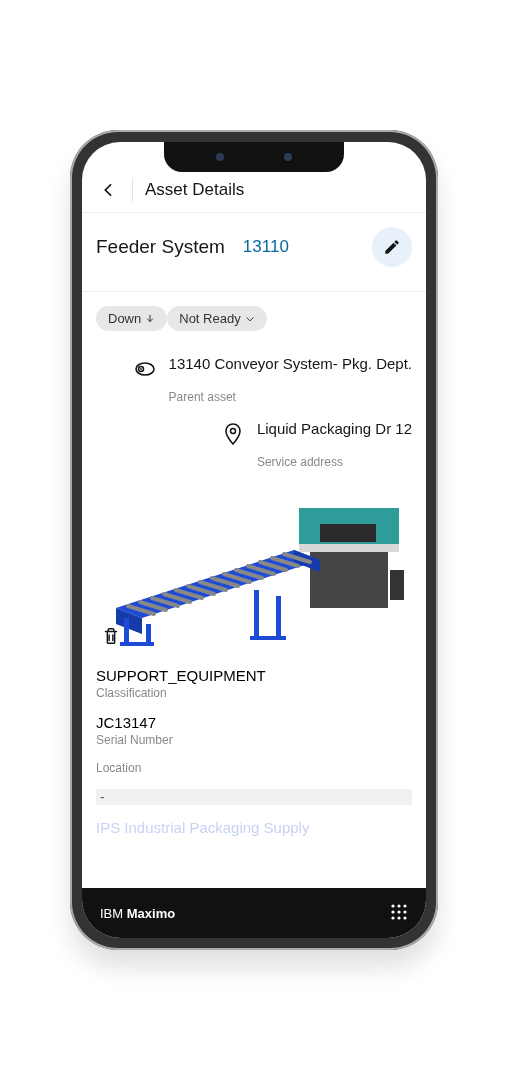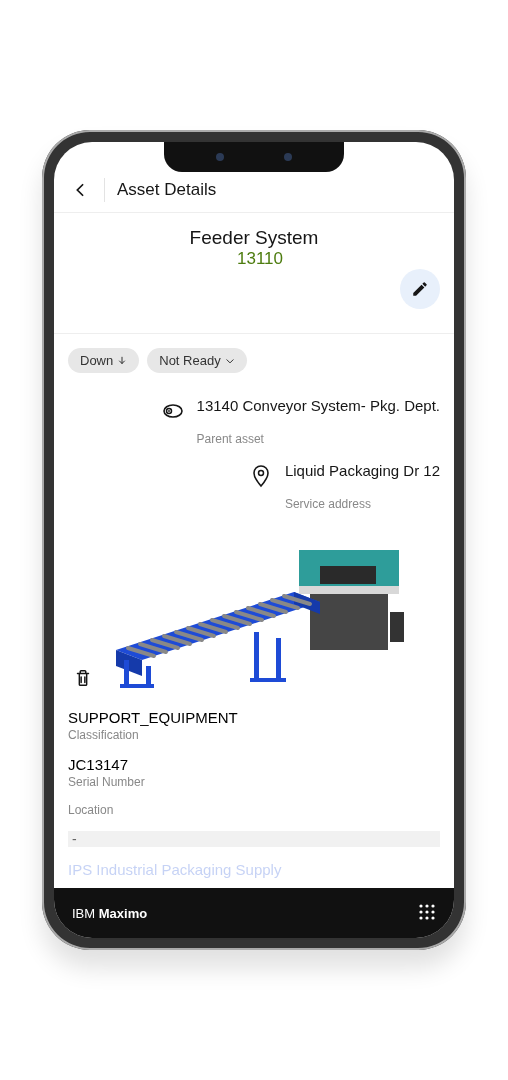--- a/index.html
+++ b/index.html
@@ -6,21 +6,21 @@
   body {
     font-family: -apple-system, BlinkMacSystemFont, "Segoe UI", Helvetica, Arial, sans-serif;
     background: #fff;
     width: 508px;
     height: 1080px;
     display: flex;
     align-items: center;
     justify-content: center;
   }
   .device {
-    width: 424px;
+    width: 368px;
     height: 820px;
     background: #333;
     border-radius: 48px;
     padding: 12px;
     box-shadow: 0 18px 24px rgba(0,0,0,0.12), 0 0 0 2px #aaa inset;
     position: relative;
   }
   .screen {
     width: 100%; height: 100%;
     background: #fff;
@@ -49,34 +49,33 @@
     border-bottom: 1px solid #eee;
     gap: 8px;
   }
   .back-btn { width: 24px; height: 24px; display:flex; align-items:center; justify-content:center; cursor:pointer; }
   .divider-v { width:1px; height:24px; background:#e3e3e3; margin: 0 4px;}
   .title { font-size: 17px; color:#161616; font-weight:500; }
 
   .subheader {
     display: flex; align-items: center; padding: 14px 14px 24px 14px;
     border-bottom: 1px solid #eee;
-    flex-direction: column;
   }
   .asset-name { font-size: 19px; color:#161616; font-weight:400; }
-  .asset-id { font-size: 17px; color:#4d7c0f; margin-left: 12px; }
+  .asset-id { font-size: 17px; color:#0369a1; margin-left: 18px; }
   .edit-btn {
     margin-left: auto;
     width: 40px; height: 40px; border-radius: 50%;
     background: #e8f0fb;
     display:flex; align-items:center; justify-content:center;
     cursor:pointer;
   }
 
   .content { flex:1; overflow:hidden; padding: 14px; }
-  .pills { display:flex; gap:8px; margin-bottom: 24px; }
+  .pills { display:flex; margin-bottom: 24px; }
   .pill {
     background:#e7e7e7; border-radius: 14px; padding: 5px 12px;
     font-size: 13px; color:#333; display:inline-flex; align-items:center; gap:4px;
     cursor:pointer;
   }
 
   .info-row { display:flex; gap:12px; margin-bottom:16px;justify-content:flex-end; }
   .info-icon { width:24px; height:24px; flex-shrink:0; margin-top:2px; }
   .info-main { font-size:15px; color:#161616; }
   .info-sub { font-size:12px; color:#888; margin-top:18px; }

